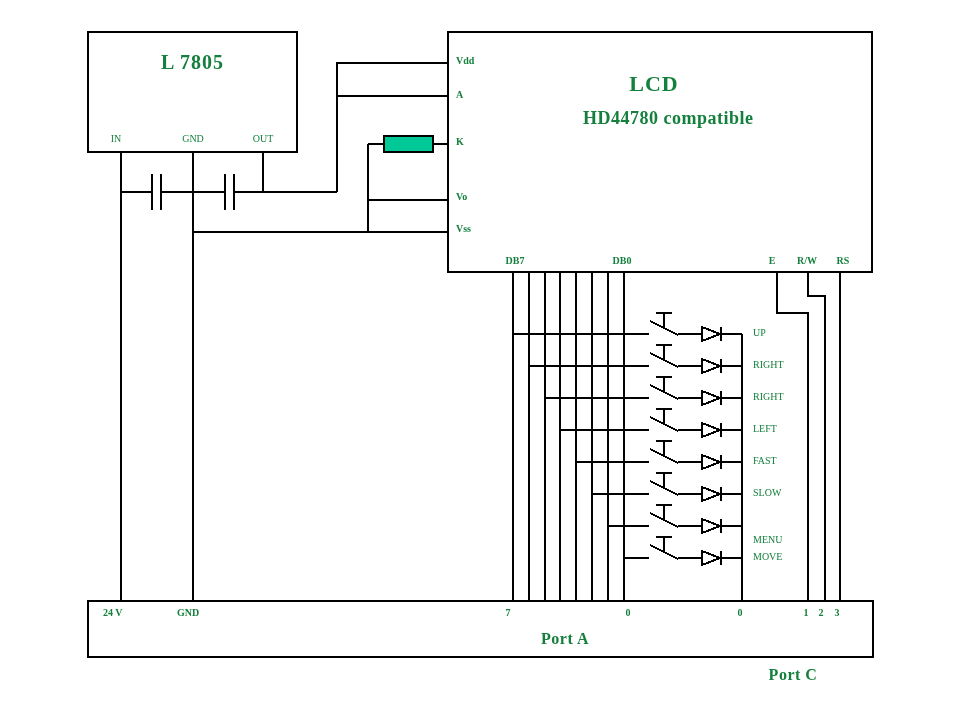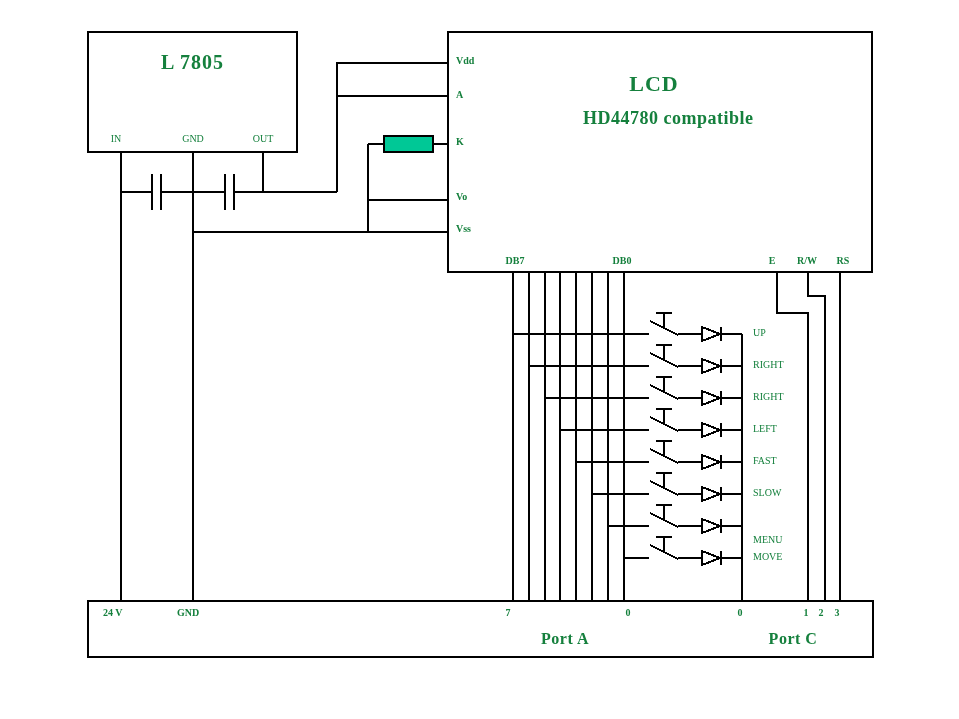--- a/index.html
+++ b/index.html
@@ -103,15 +103,15 @@
 
   <div class="lbl b" style="left:103px;top:607px;">24 V</div>
   <div class="lbl b" style="left:177px;top:607px;">GND</div>
   <div class="lbl b ctr" style="left:500px;top:607px;width:16px;">7</div>
   <div class="lbl b ctr" style="left:620px;top:607px;width:16px;">0</div>
   <div class="lbl b ctr" style="left:732px;top:607px;width:16px;">0</div>
   <div class="lbl b ctr" style="left:798px;top:607px;width:16px;">1</div>
   <div class="lbl b ctr" style="left:813px;top:607px;width:16px;">2</div>
   <div class="lbl b ctr" style="left:829px;top:607px;width:16px;">3</div>
   <div class="lbl port-name ctr" style="left:515px;top:630px;width:100px;">Port A</div>
-  <div class="lbl port-name ctr" style="left:743px;top:630px;width:100px;text-align:center;">Port C</div>
+  <div class="lbl port-name ctr" style="left:743px;top:666px;width:100px;text-align:center;">Port C</div>
 
 </div>
 
 </body></html>

